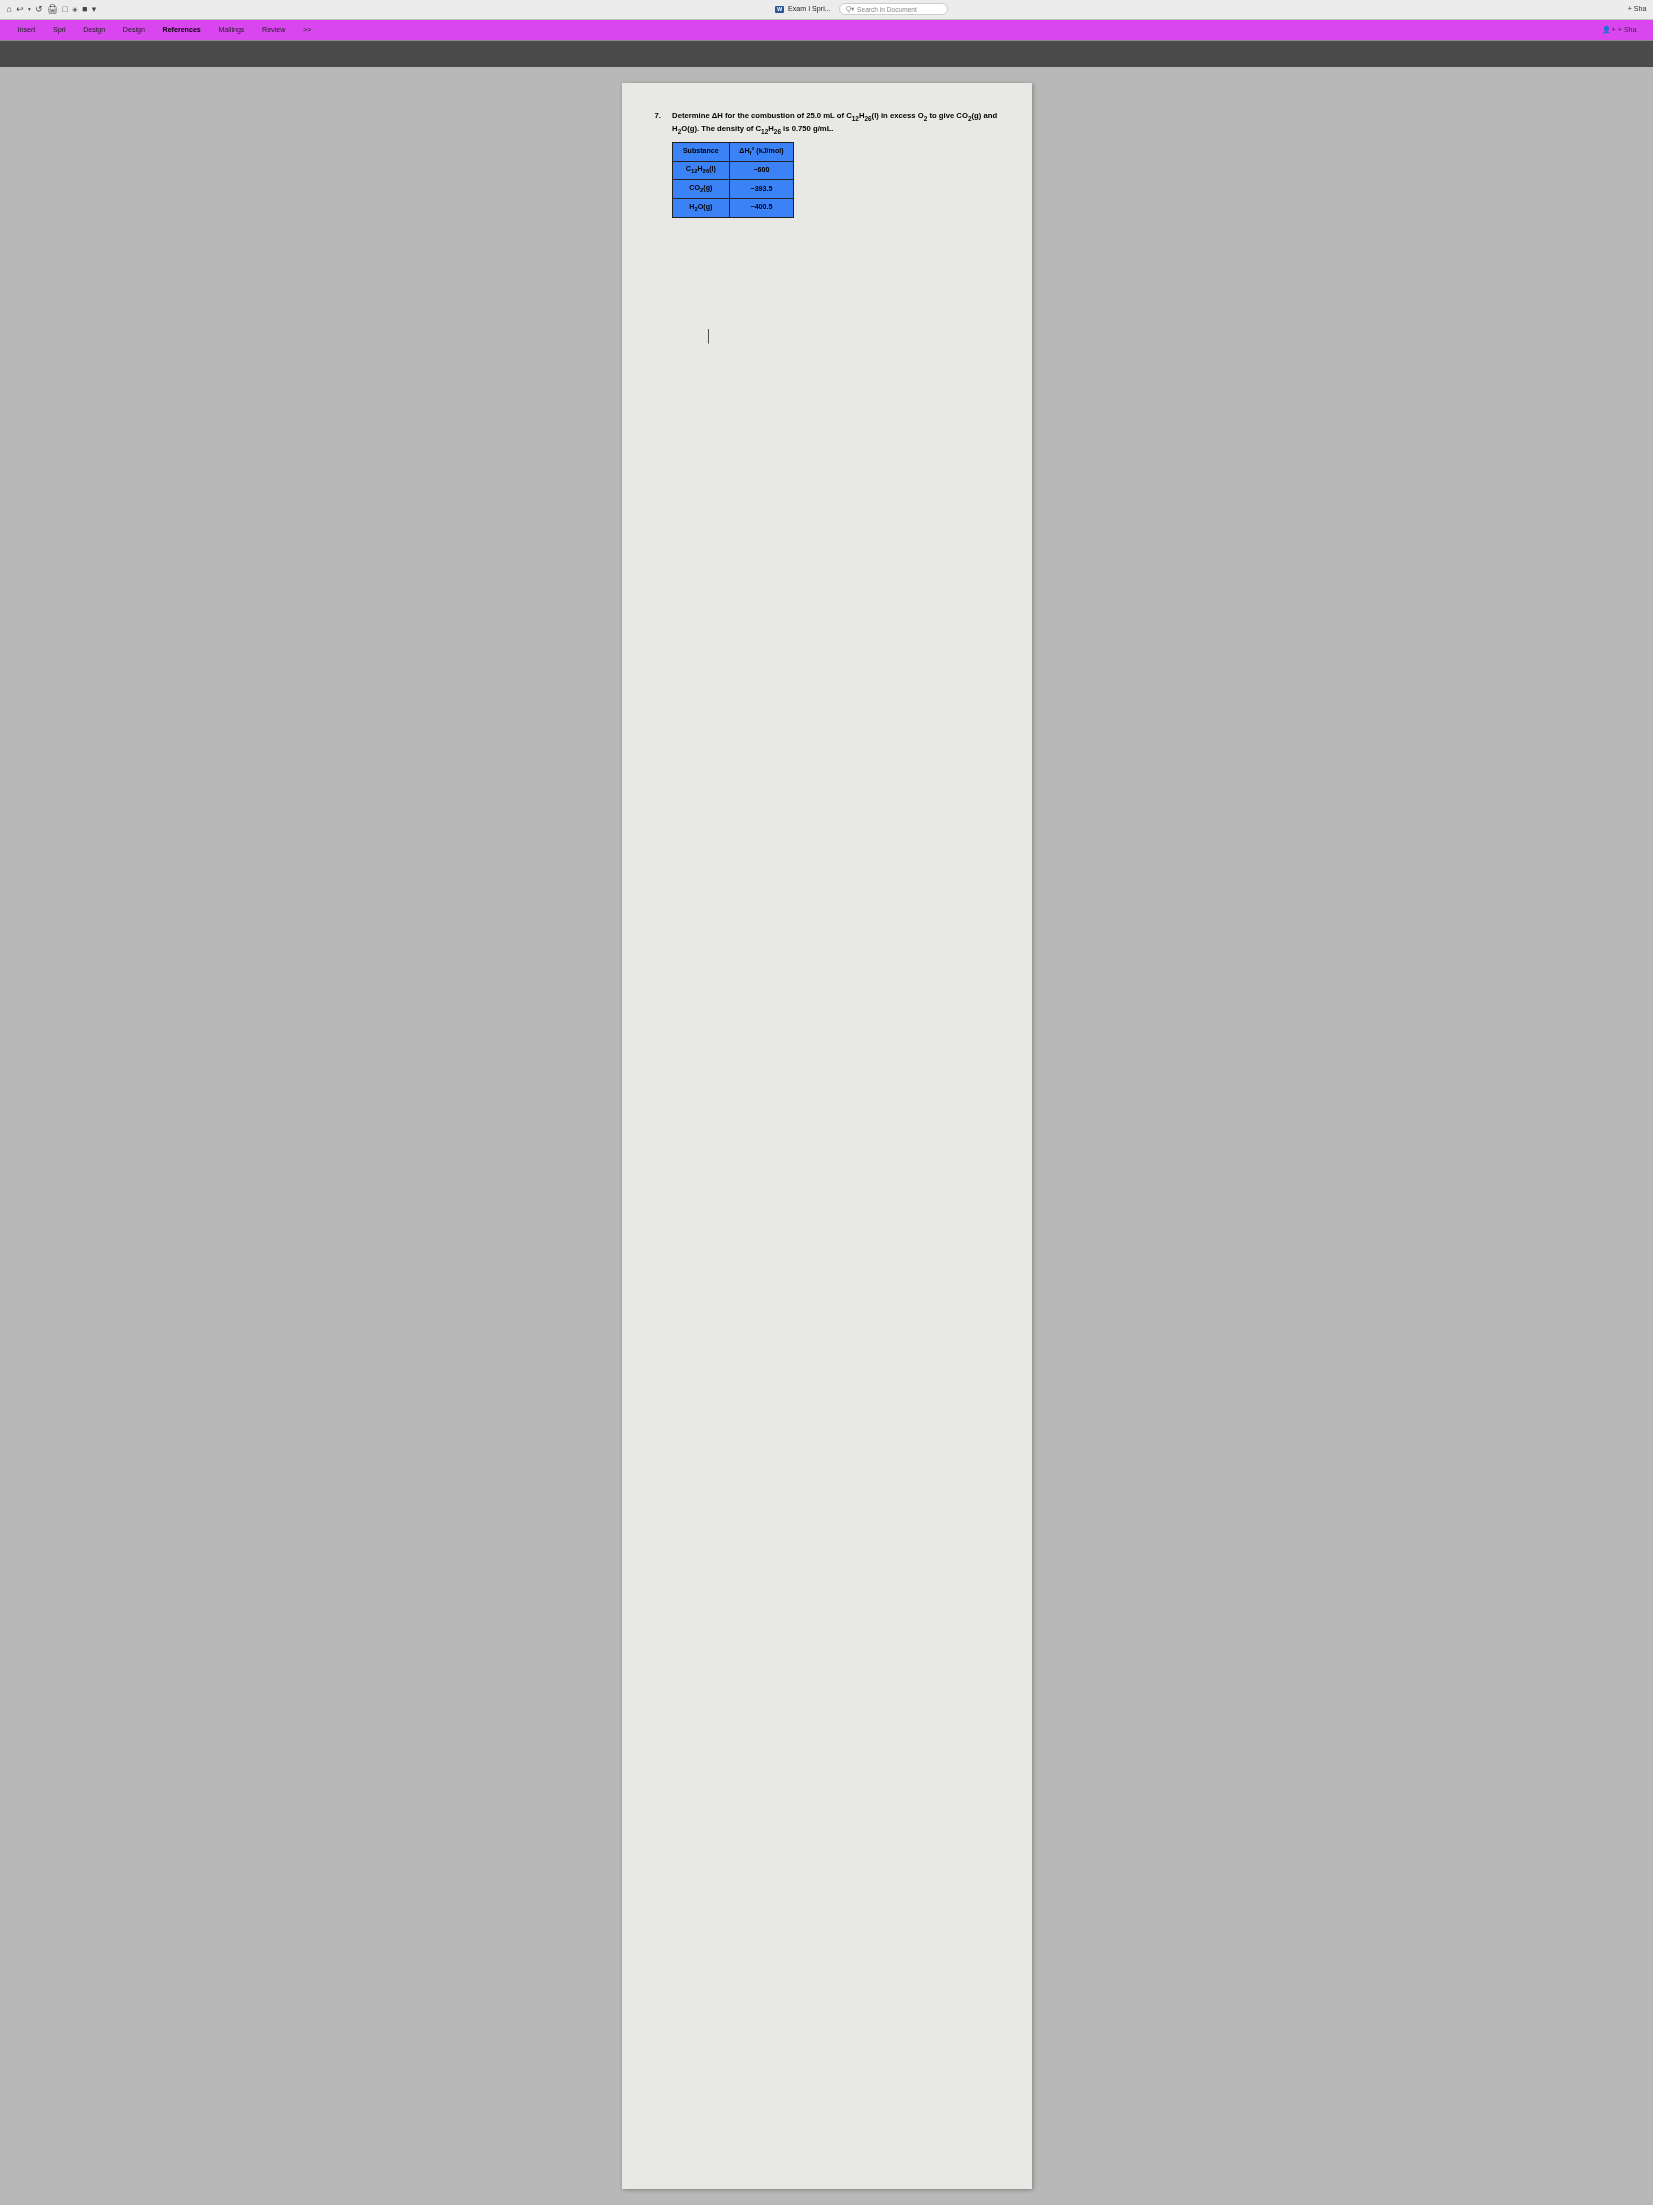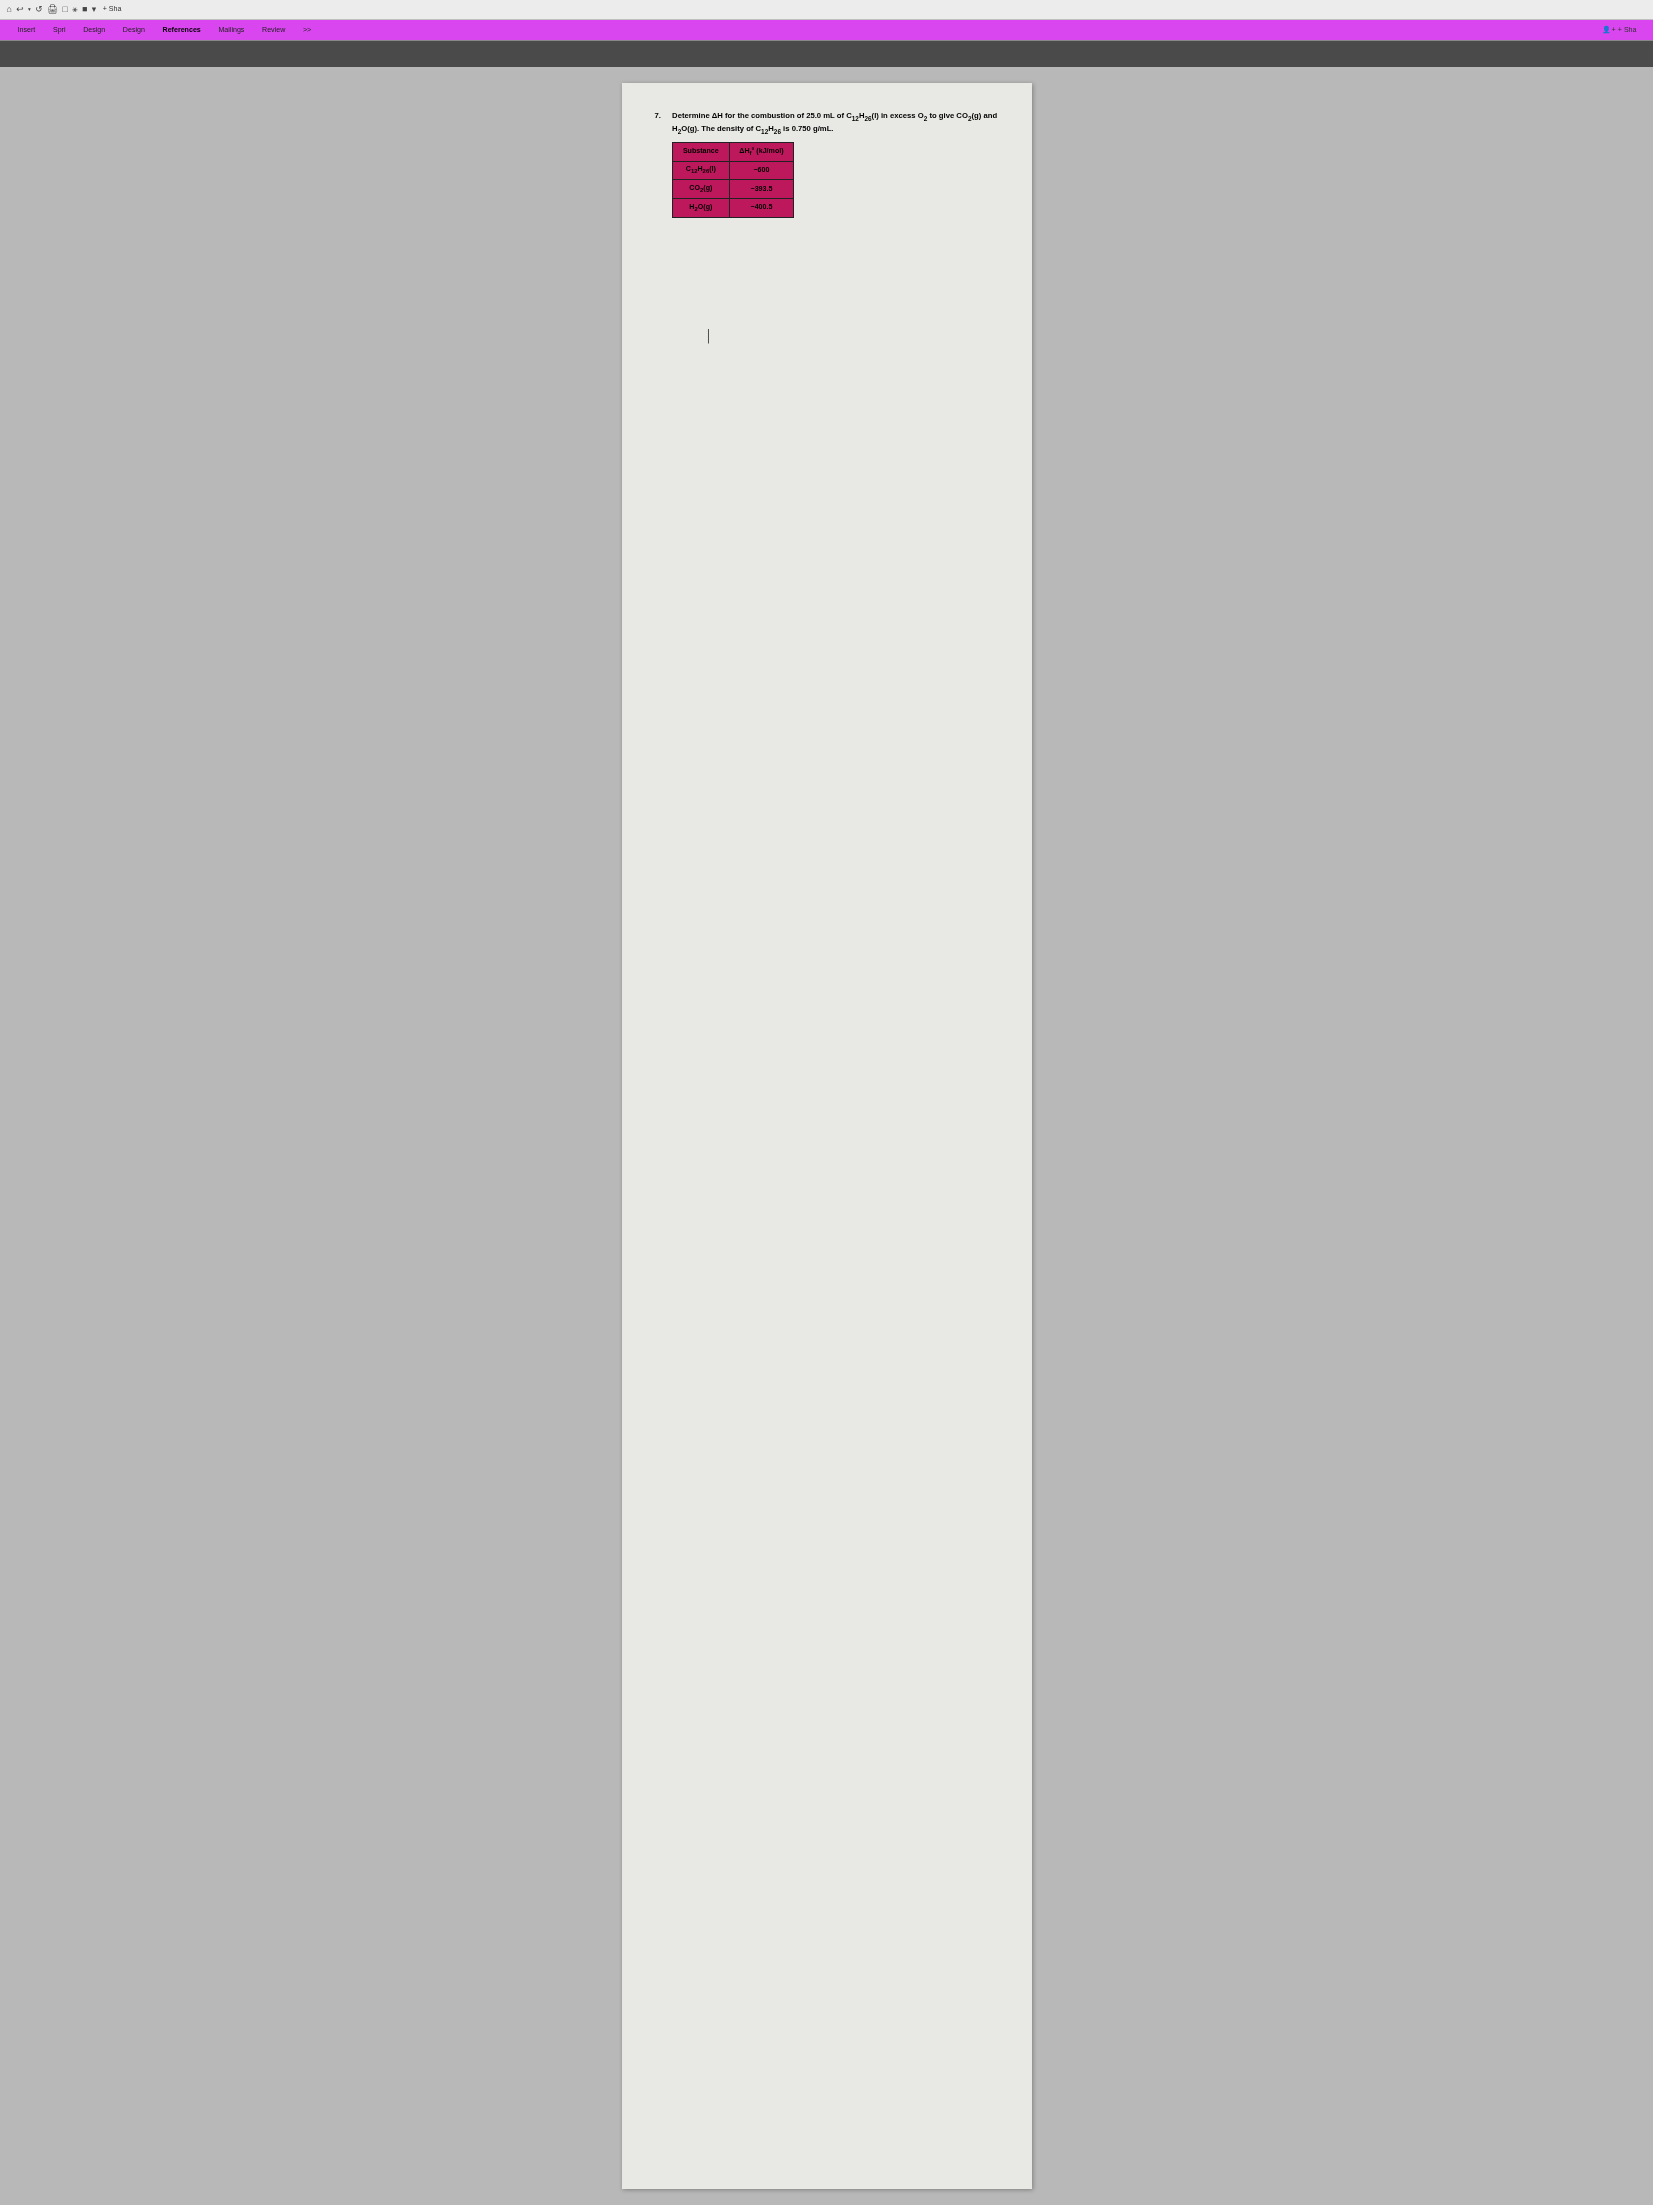--- a/index.html
+++ b/index.html
@@ -178,21 +178,21 @@
       font-size: 7.1px;
       font-weight: 700;
     }
 
     .data-table th,
     .data-table td {
       border: 1.1px solid #222;
       padding: 2.7px 9.8px;
       text-align: center;
       font-weight: 700;
-      background: #be185d;
+      background: #3b82f6;
     }
 
     .data-table th {
       font-weight: 700;
     }
 
     .cursor-text {
       font-size: 12px;
       color: #333;
       display: inline-block;
@@ -209,20 +209,30 @@
     <span class="tb-icon">↩</span>
     <span class="tb-icon" style="font-size:5.5px;">▾</span>
     <span class="tb-icon">↺</span>
     <span class="tb-icon">🖨</span>
     <span class="tb-icon">□</span>
     <span class="tb-icon">⚹</span>
     <span class="tb-icon">■</span>
     <span class="tb-icon">▾</span>
   </div>
 
+  <div class="title-center">
+    <div class="doc-title">
+      <span class="word-icon">W</span>
+      <span>Exam I Spri...</span>
+    </div>
+    <div class="search-bar">
+      <span style="font-size:6.6px;">Q▾</span>
+      <span style="color:#888; font-size:6.6px;">Search in Document</span>
+    </div>
+  </div>
 
   <div class="title-right">
     <span style="font-size:7.1px; color:#333;">+ Sha</span>
   </div>
 </div>
 
 <div class="ribbon">
   <div class="ribbon-tab">Insert</div>
   <div class="ribbon-tab">Spri</div>
   <div class="ribbon-tab">Design</div>

